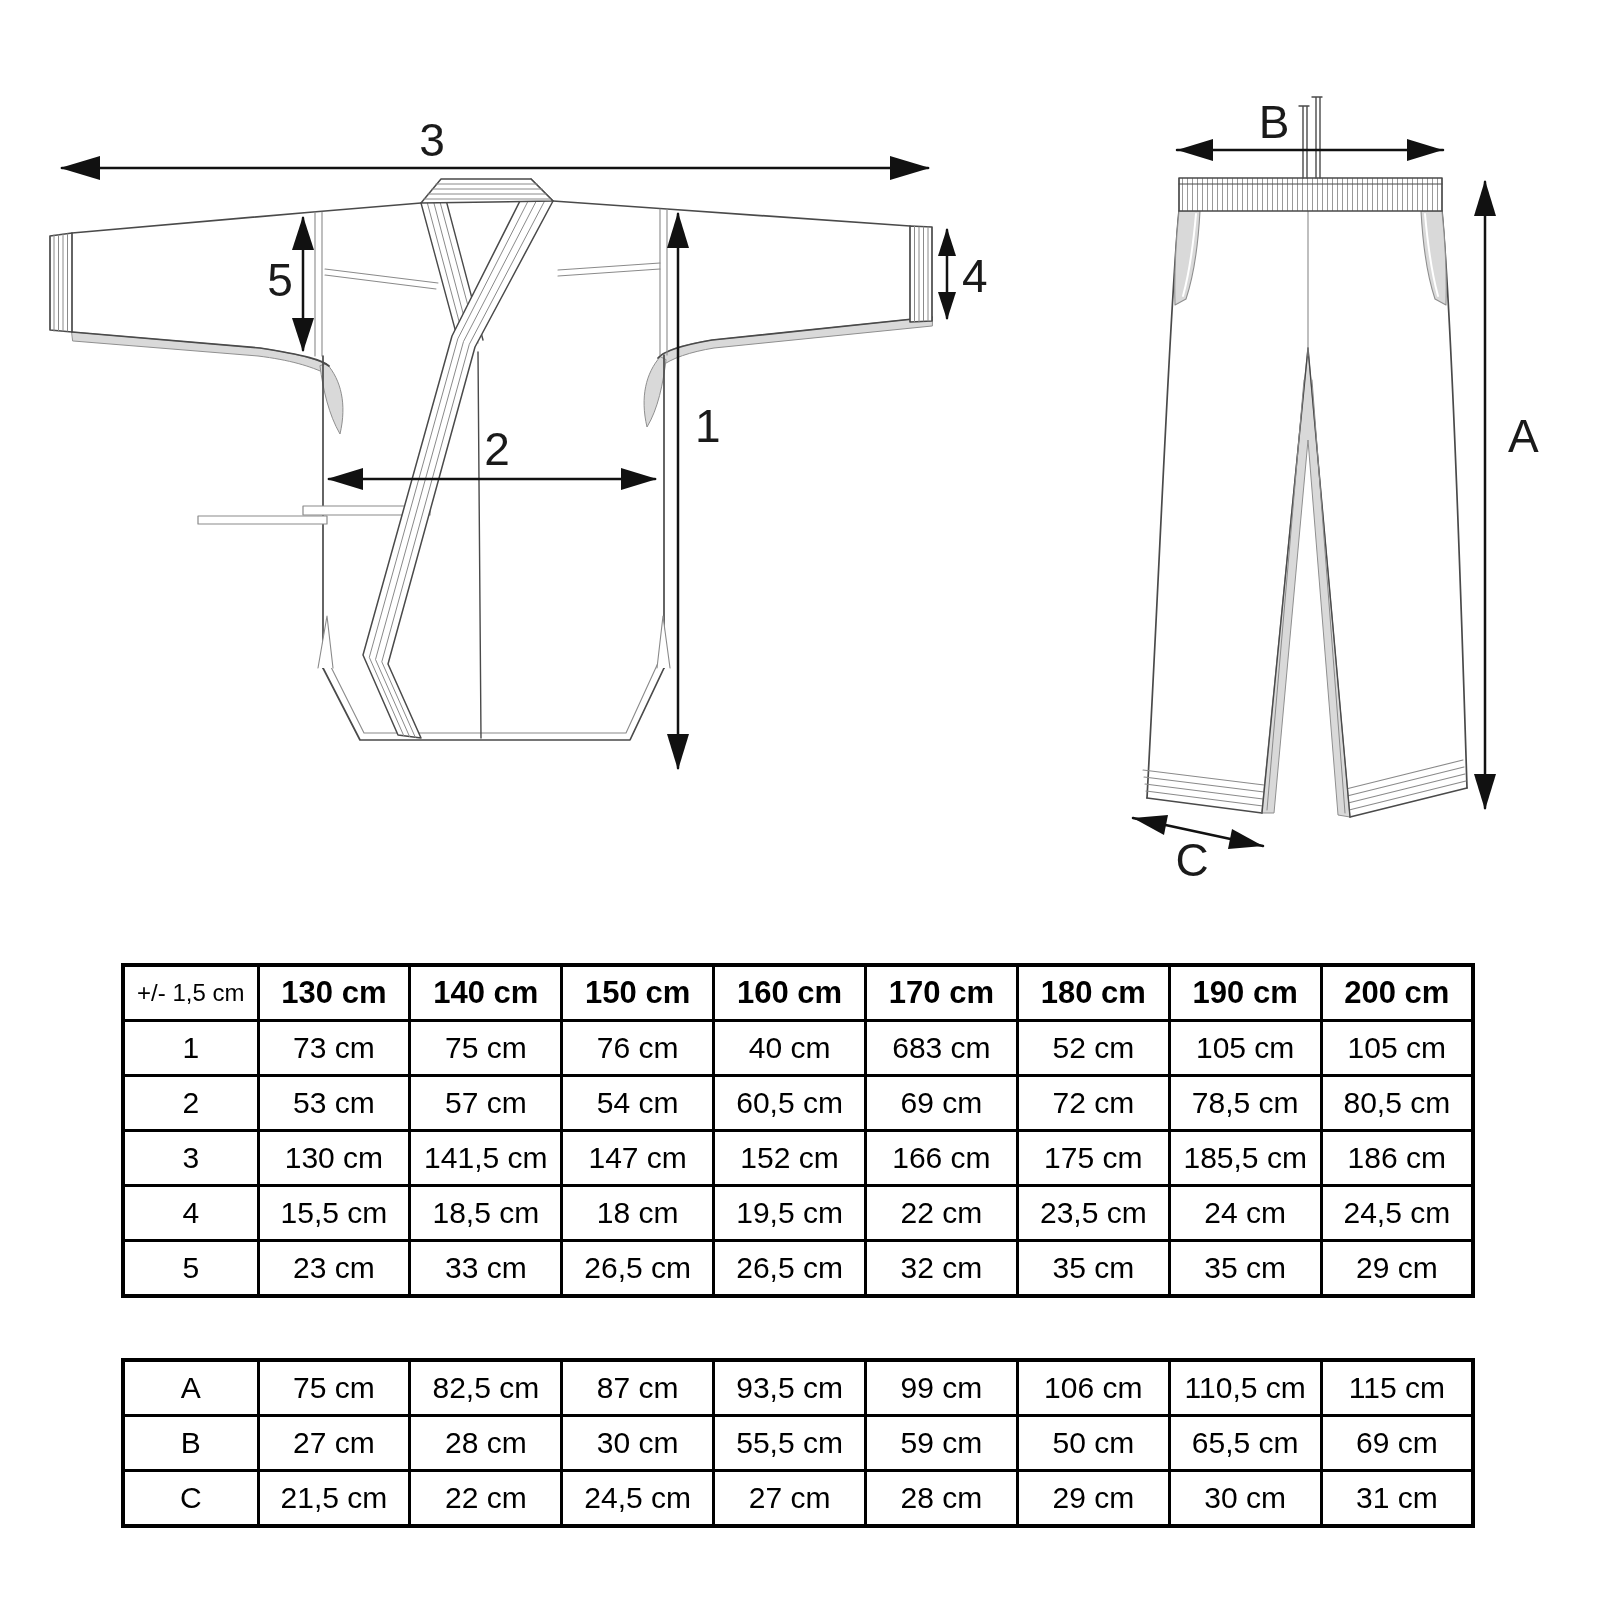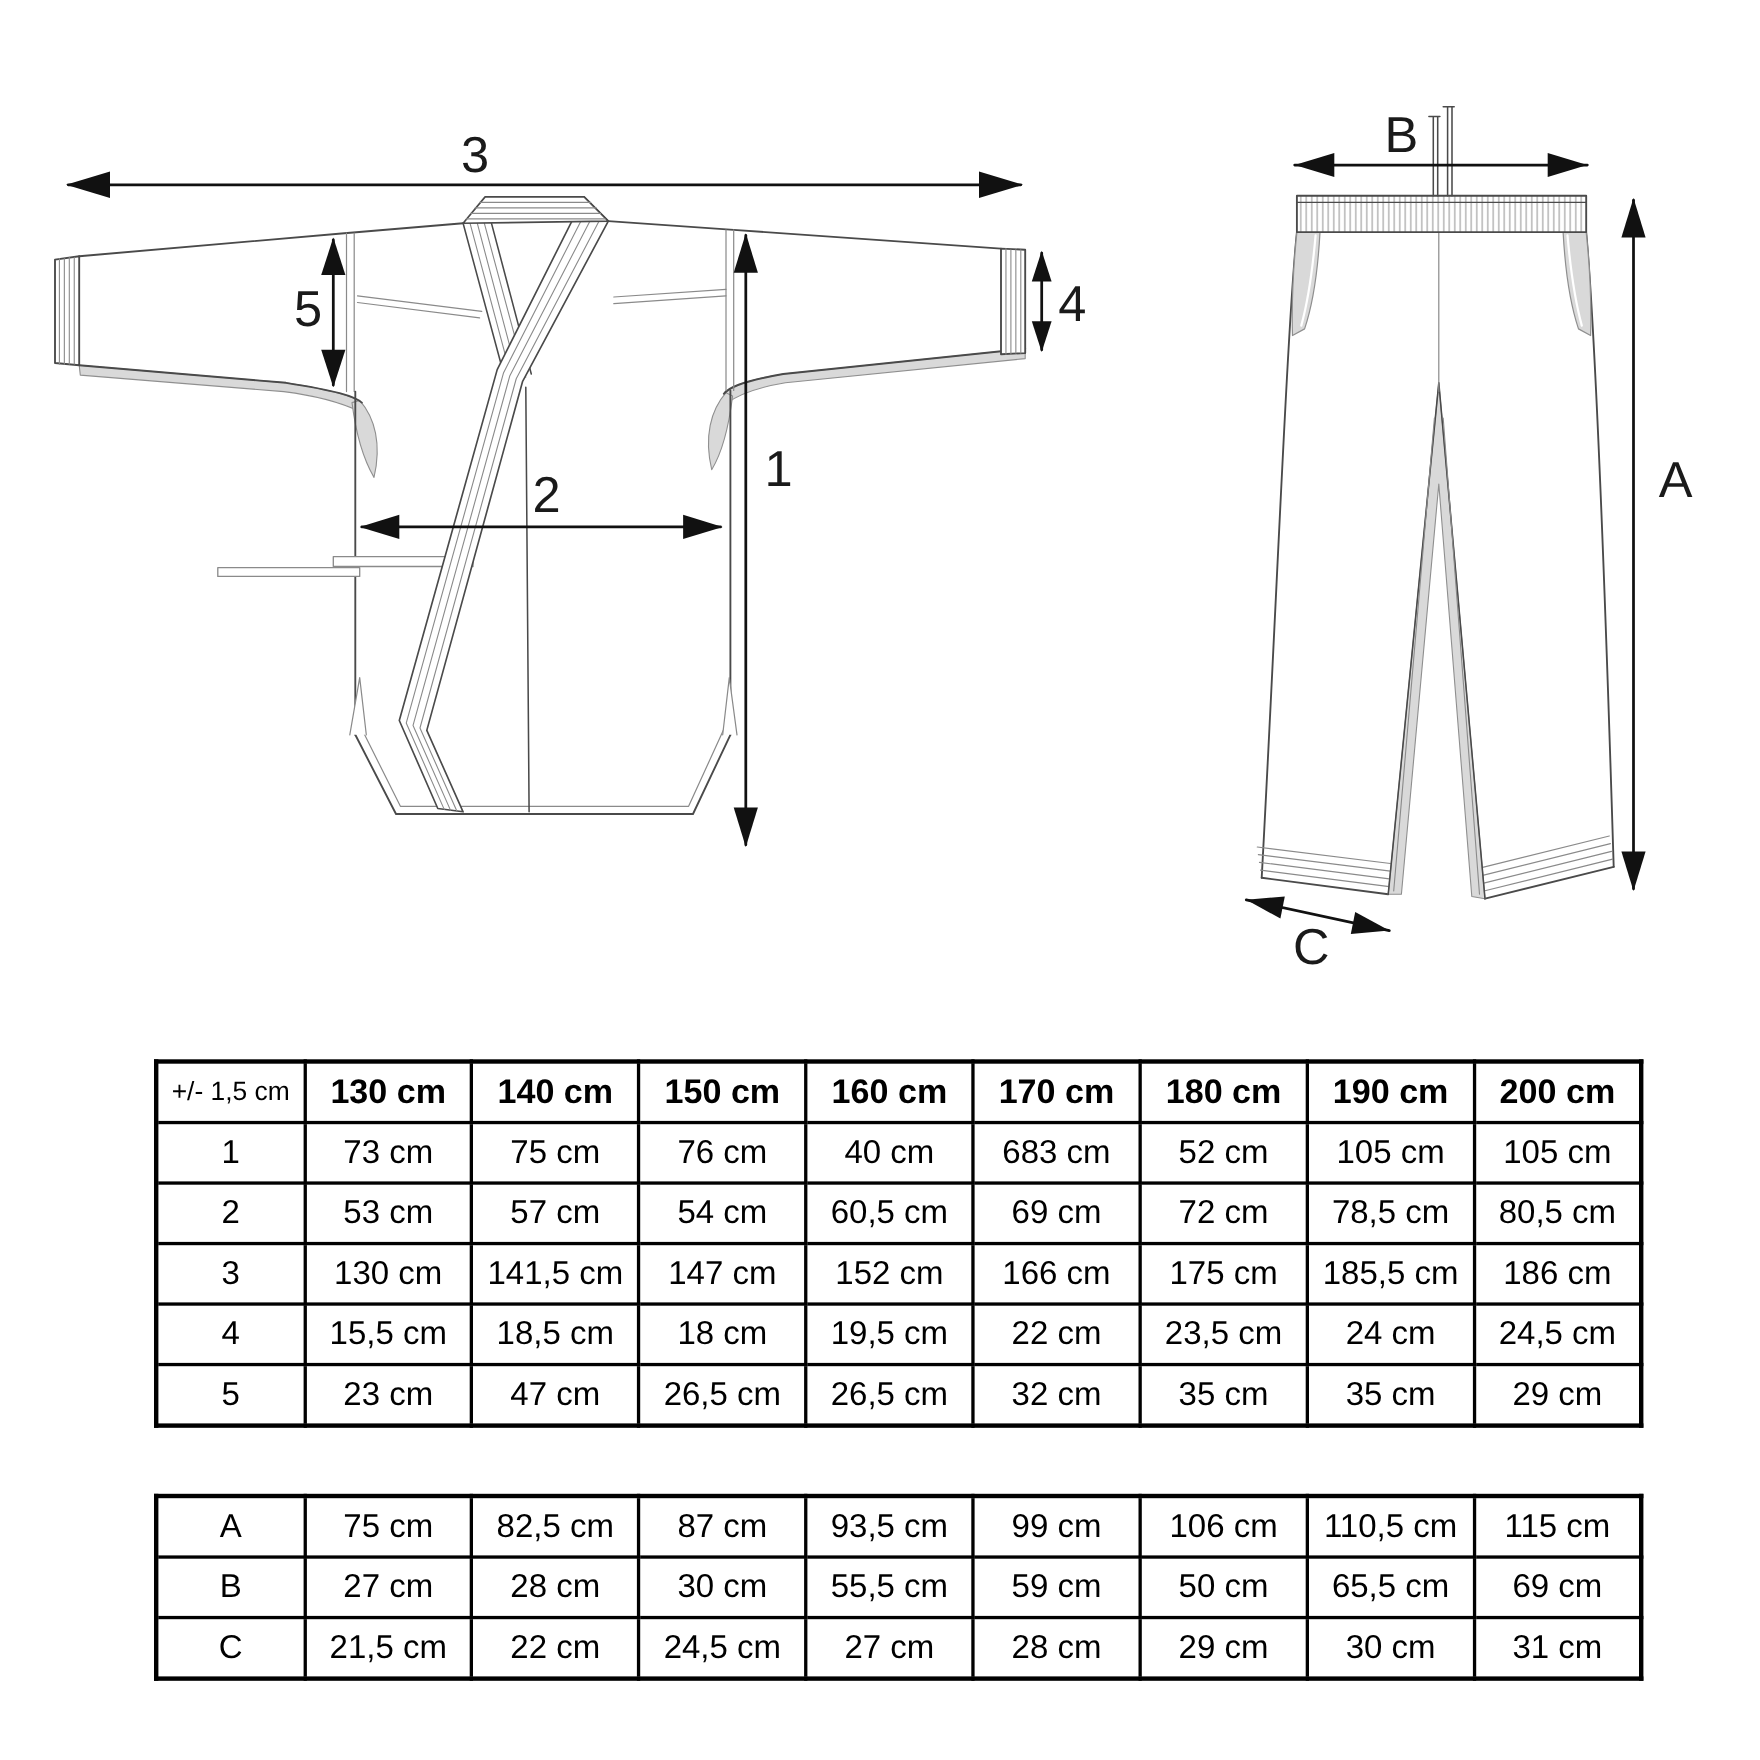--- a/index.html
+++ b/index.html
@@ -1,20 +1,20 @@
 <!DOCTYPE html>
 <html><head>
 <meta charset="utf-8">
 <style>
   html,body{margin:0;padding:0;background:#ffffff;}
   .page{position:relative;width:1600px;height:1600px;background:#ffffff;
         font-family:"Liberation Sans",sans-serif;overflow:hidden;}
   svg{position:absolute;left:0;top:0;}
   .dim-label{font-family:"Liberation Sans",sans-serif;font-size:46px;fill:#1a1a1a;}
-  table.size-table{position:absolute;left:140px;border-collapse:collapse;table-layout:fixed;
+  table.size-table{position:absolute;left:121px;border-collapse:collapse;table-layout:fixed;
         width:1354px;background:#ffffff;border:4px solid #000;}
   #jacket-table{top:963px;}
   #pants-table{top:1358px;}
   .size-table td{border:3px solid #000;height:52px;text-align:center;vertical-align:middle;
         font-size:30px;color:#000;padding:0 2px;white-space:nowrap;overflow:hidden;}
   .size-table td.hdr{font-weight:bold;font-size:31px;}
   .size-table td.tol{font-size:24px;font-weight:normal;text-align:center;}
 </style>
 </head>
 <body>
@@ -250,21 +250,21 @@
           <td>18 cm</td>
           <td>19,5 cm</td>
           <td>22 cm</td>
           <td>23,5 cm</td>
           <td>24 cm</td>
           <td>24,5 cm</td>
         </tr>
         <tr>
           <td>5</td>
           <td>23 cm</td>
-          <td>47 cm</td>
+          <td>33 cm</td>
           <td>26,5 cm</td>
           <td>26,5 cm</td>
           <td>32 cm</td>
           <td>35 cm</td>
           <td>35 cm</td>
           <td>29 cm</td>
         </tr>
       </tbody>
 </table>
 

